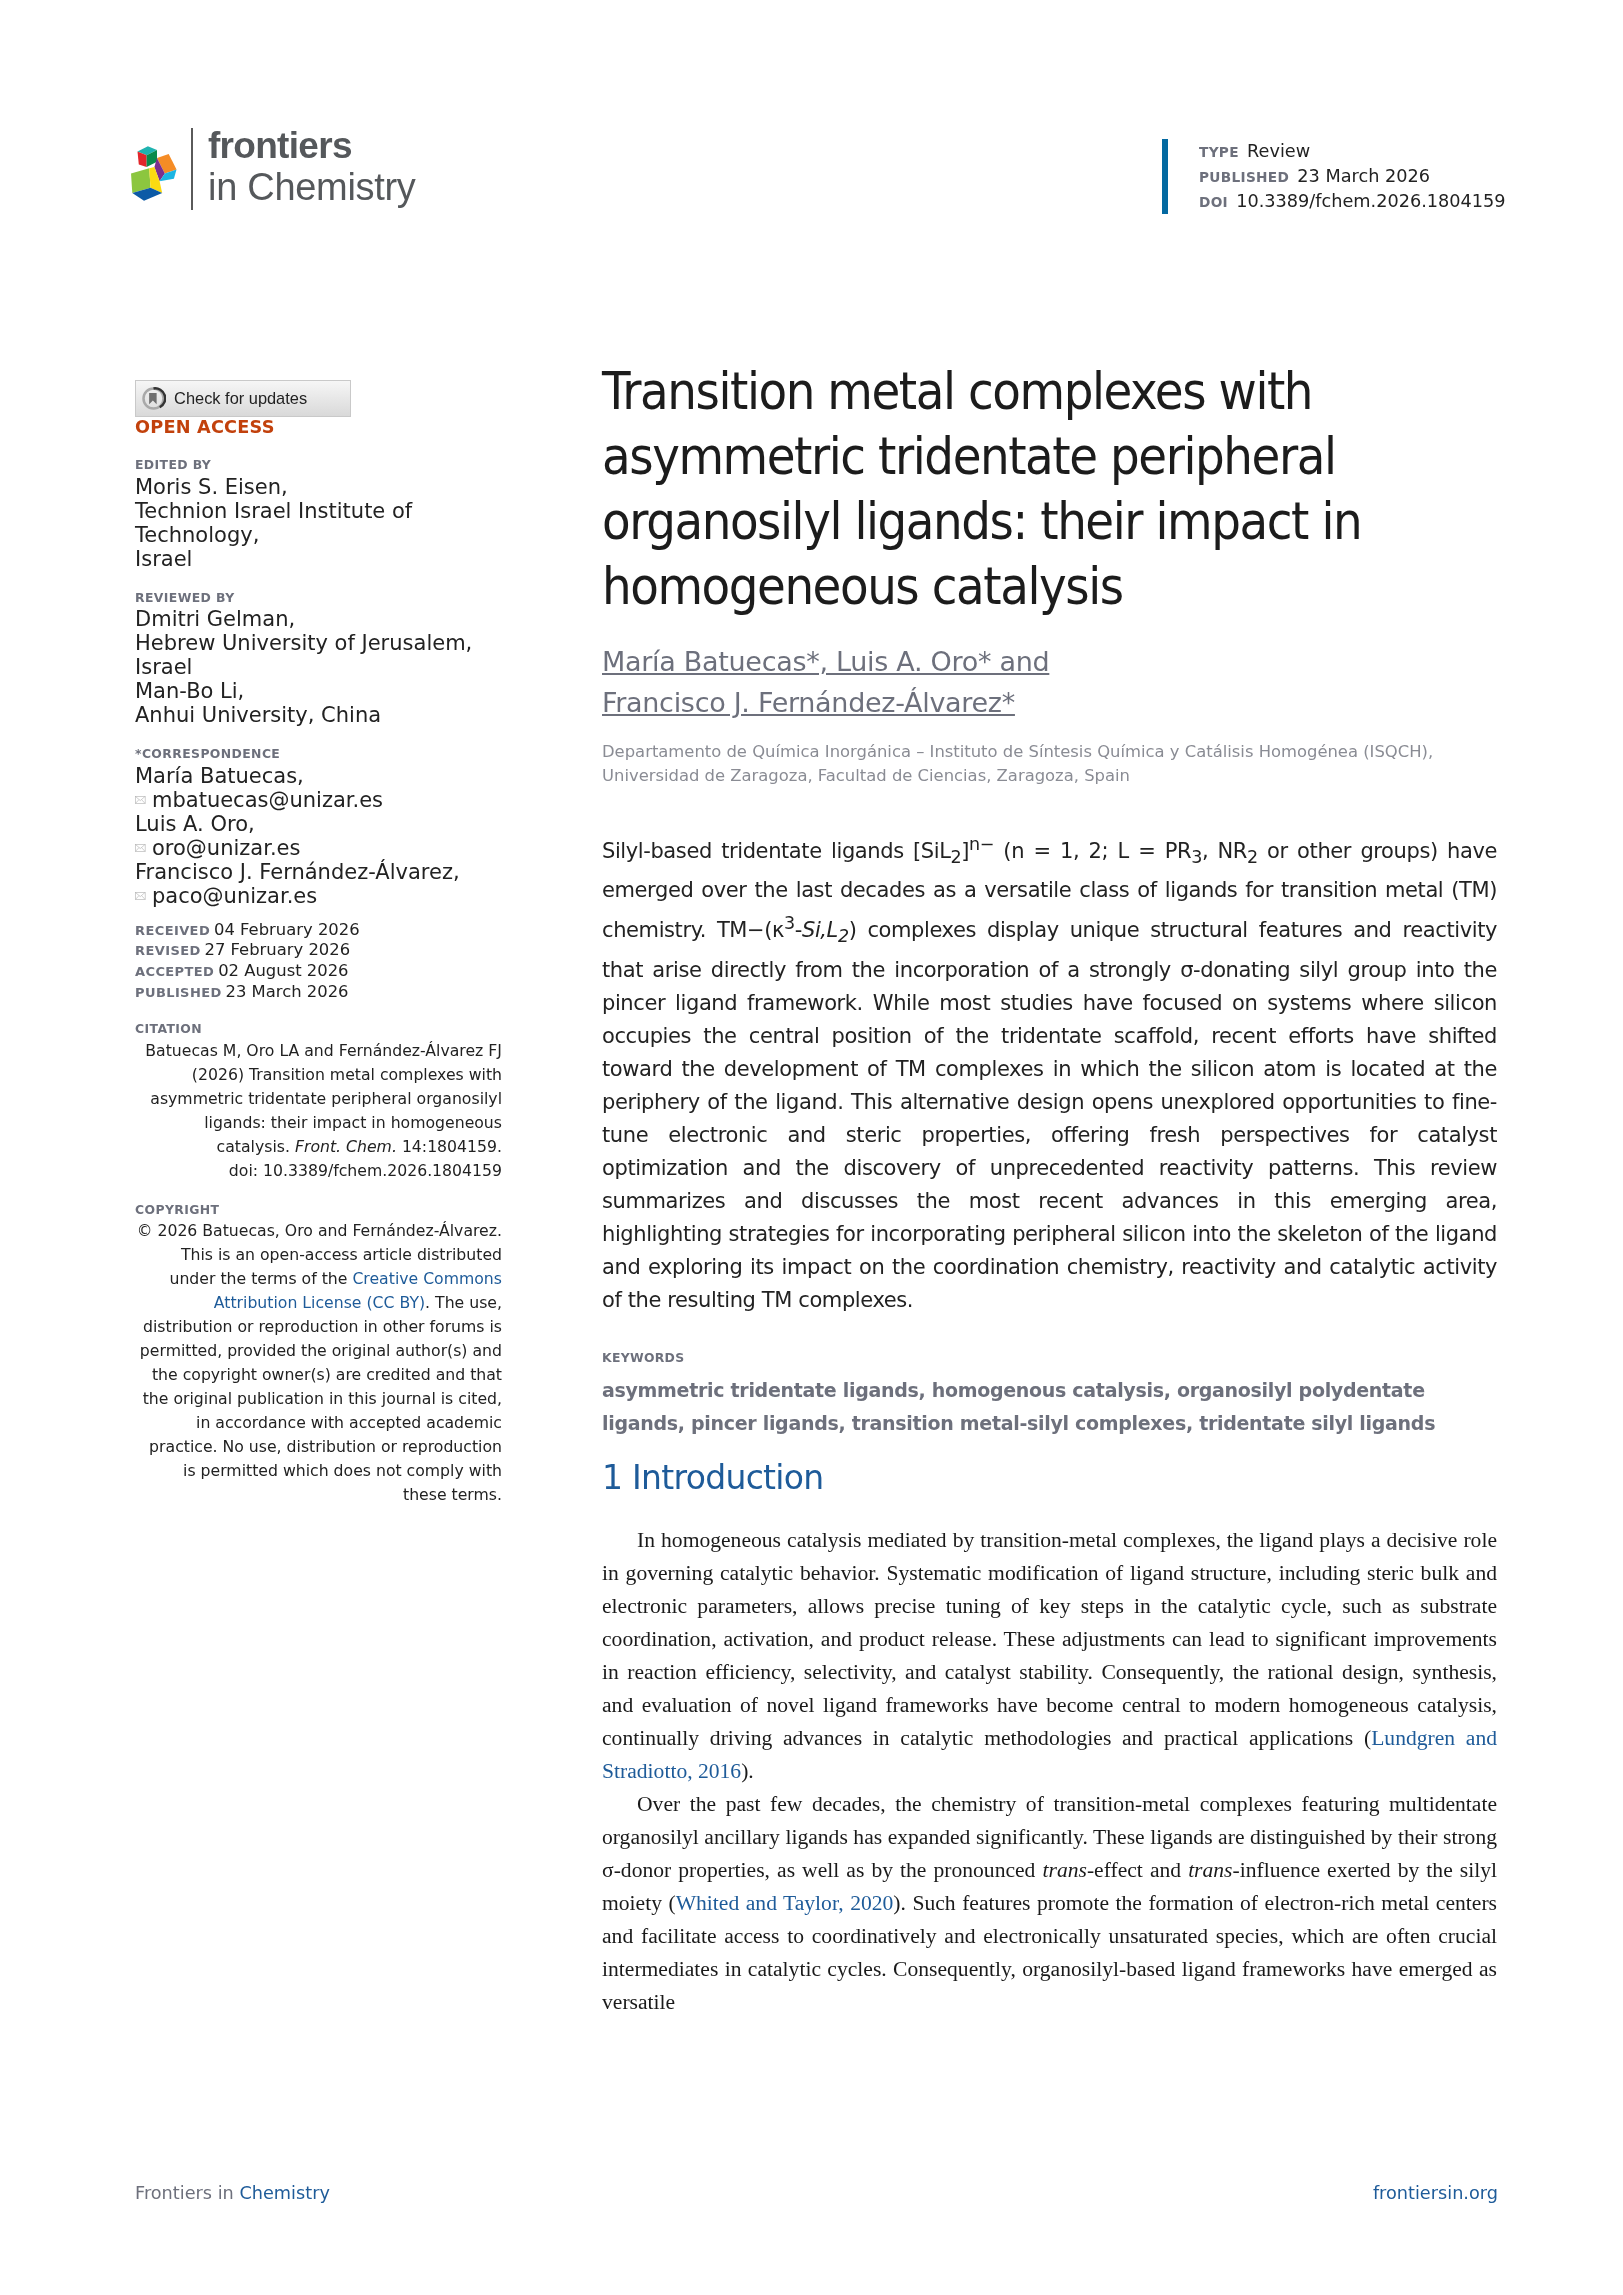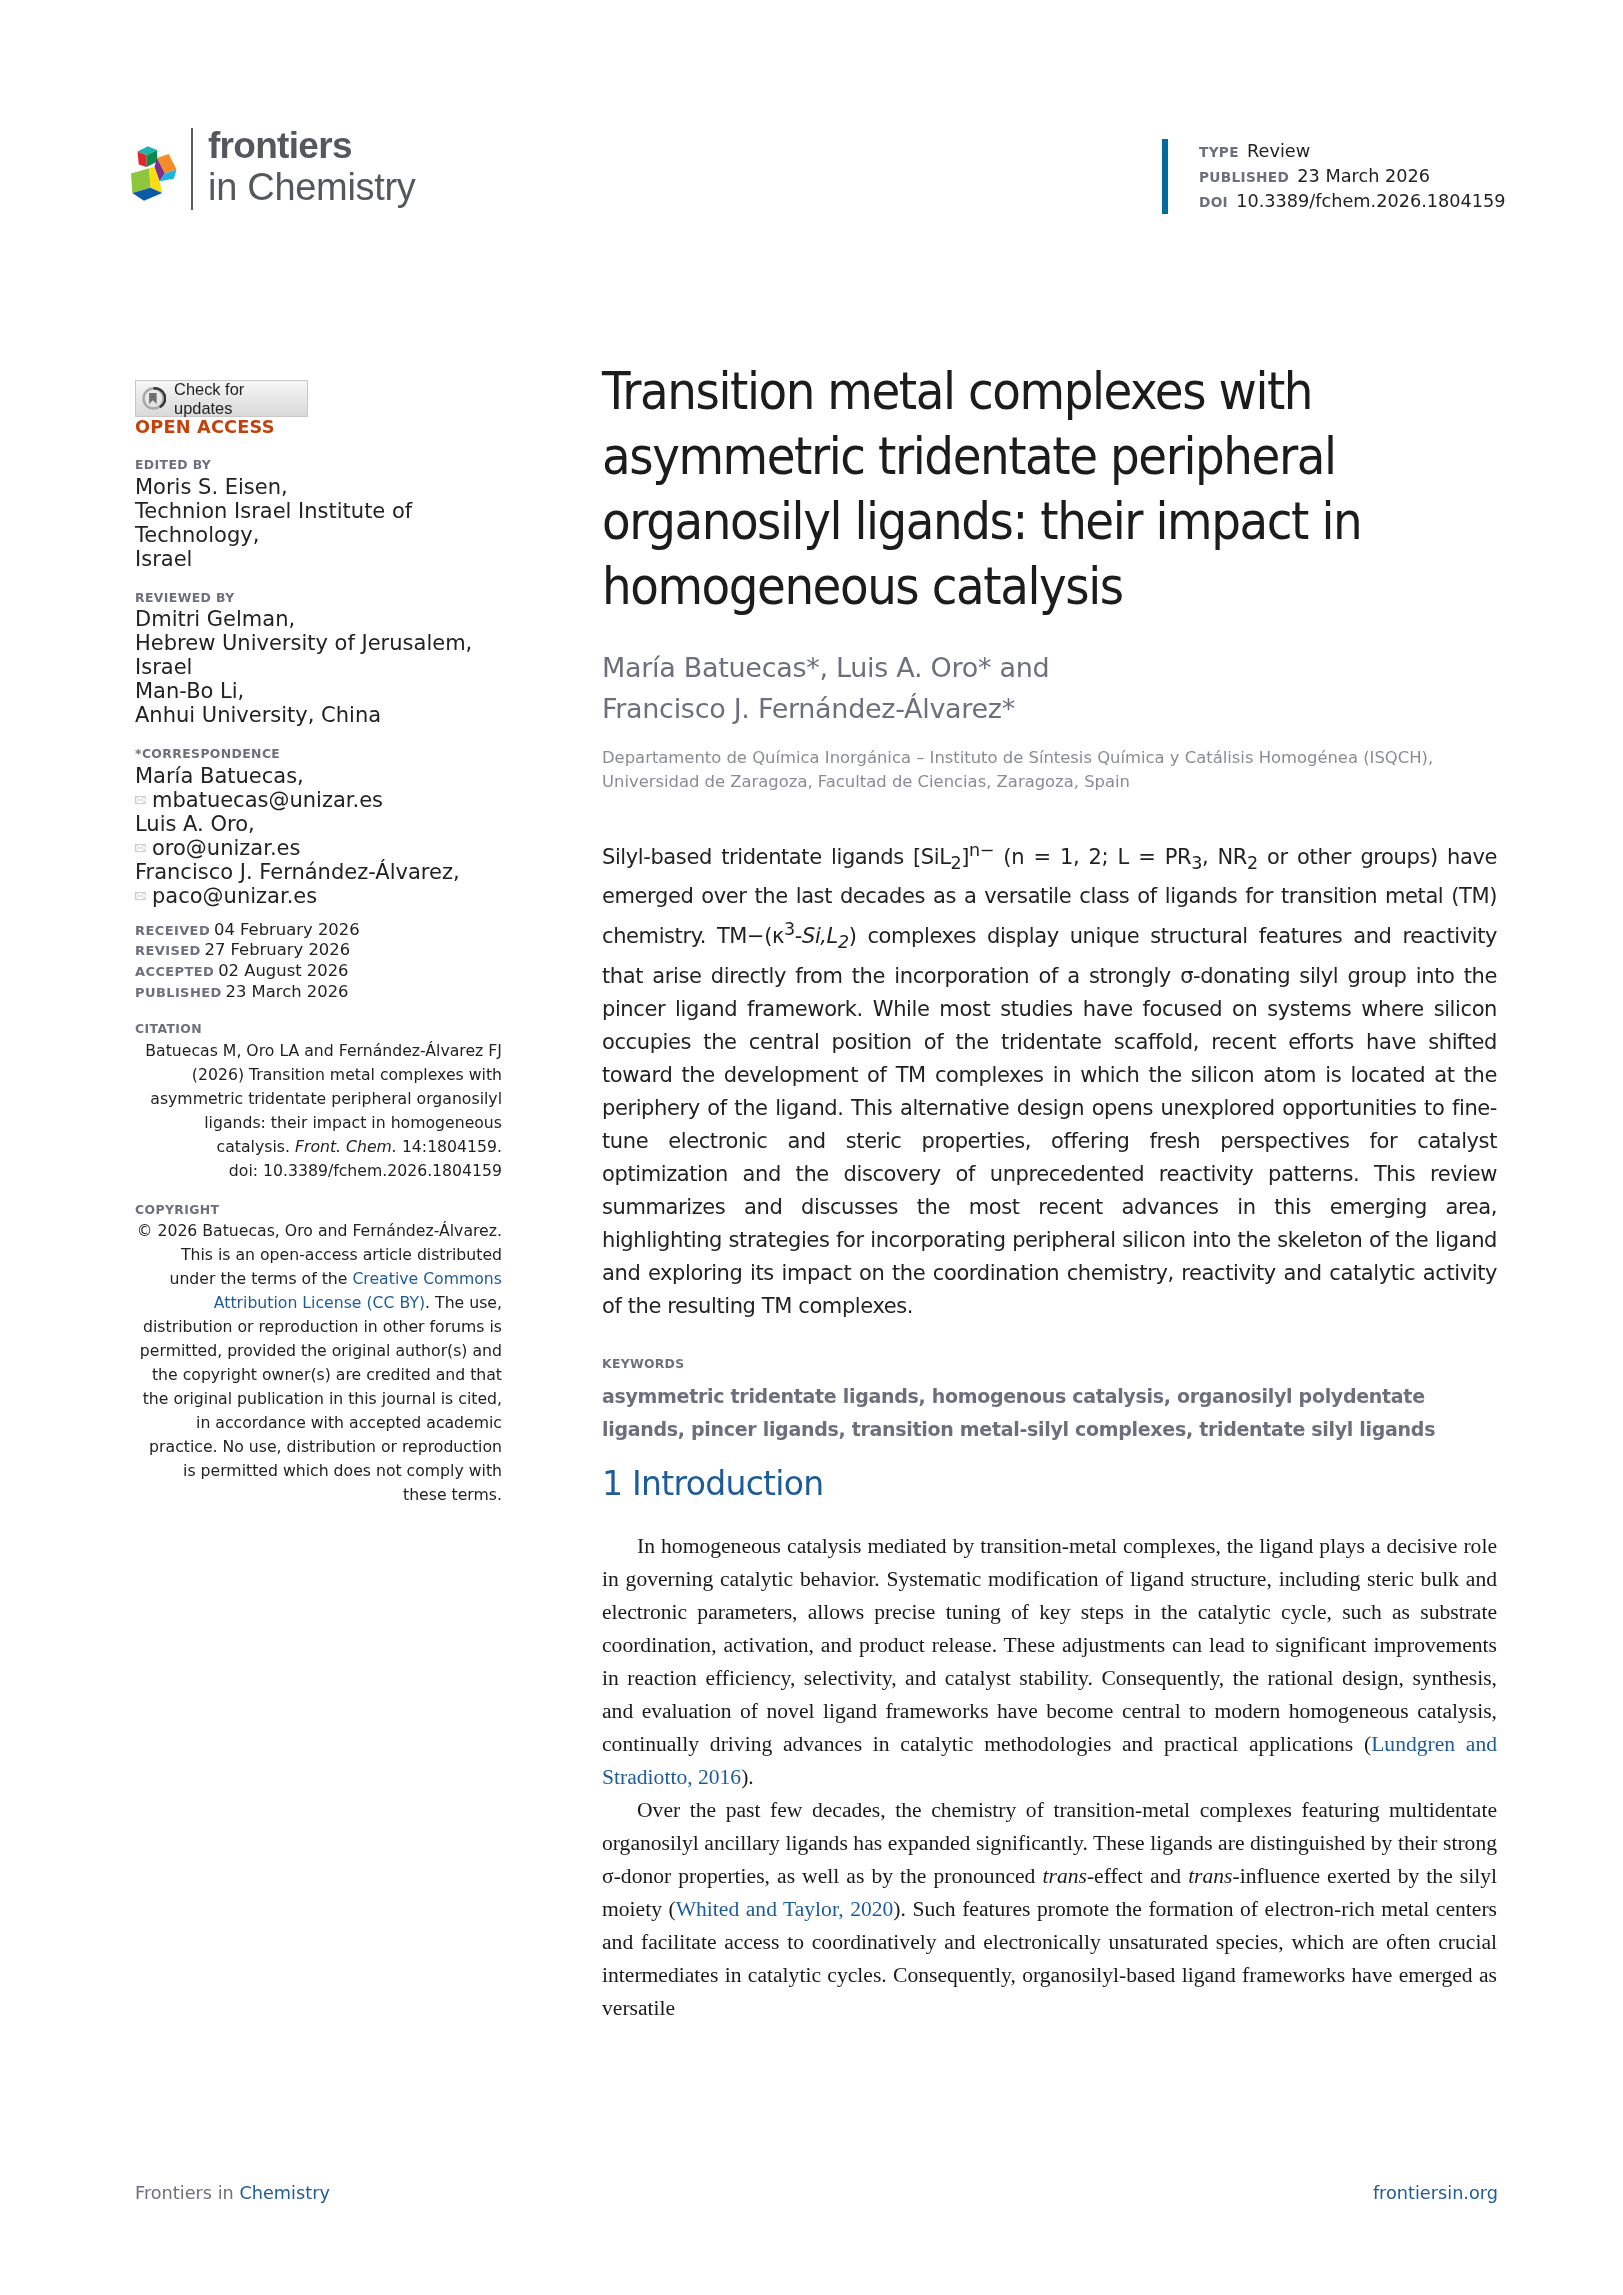--- a/index.html
+++ b/index.html
@@ -14,41 +14,41 @@
                 font-weight: bold; font-size: 37px; color: #55585b; letter-spacing: -0.7px; }
   .logo-sub { position: absolute; left: 77px; top: 38px; font-family: "Liberation Sans", sans-serif;
               font-size: 38px; color: #55585b; letter-spacing: -0.3px; }
 
   .meta-box { position: absolute; left: 1162px; top: 139px; border-left: 6px solid #0369a1; padding-left: 31px; }
   .meta-line { font-size: 17.7px; line-height: 24px; color: #222; white-space: nowrap; }
   .meta-key { font-size: 13.7px; font-weight: bold; color: #6d707c; text-transform: uppercase; letter-spacing: 0.3px; margin-right: 2.6px; }
 
   
   .sidebar { position: absolute; left: 135px; top: 380px; width: 367px; }
-  .check-btn { display: flex; align-items: center; width: 173px; height: 37px; box-sizing: border-box;
+  .check-btn { display: flex; align-items: center; width: 216px; height: 37px; box-sizing: border-box;
                border: 0.7px solid #c9c9c9; background: linear-gradient(#f6f6f6, #d9d9d9); padding-left: 5.2px; cursor: pointer; }
   .check-icon { width: 25px; height: 25px; margin-right: 7.9px; }
   .check-label { font-family: "Liberation Sans", sans-serif; font-size: 16.4px; color: #222; }
   .open-access { font-size: 17.7px; font-weight: bold; color: #c2410c; letter-spacing: 0.2px; }
   .side-section { margin-top: 17px; }
   .side-label { font-size: 12.4px; font-weight: bold; color: #6d707c; letter-spacing: 0.4px; text-transform: uppercase; line-height: 19.6px; }
   .side-text { font-size: 21px; line-height: 24px; color: #222; }
   .mail-row { display: flex; align-items: center; }
   .mail-icon { width: 10.5px; height: 7.9px; margin-right: 6.5px; }
   .date-row { font-size: 16.4px; line-height: 20px; color: #222; }
   .date-row .side-label { display: inline; margin-right: 3.9px; font-size: 13px; }
   .small-text { font-size: 15.7px; line-height: 24px; color: #222; text-align: right; }
   .link { color: #1e5b99; }
   .ital { font-style: italic; }
 
   
   .main { position: absolute; left: 602px; top: 359px; width: 895px; }
   .title { font-family: "DejaVu Sans", sans-serif; font-size: 52px; line-height: 65px; color: #1c1c1c;
            letter-spacing: -1.6px; margin: 0; font-weight: normal; transform: scaleX(0.9); transform-origin: left; width: 982px; }
-  .authors { margin-top: 28px; font-size: 27px; line-height: 41px; color: #6d707c; letter-spacing: -0.3px; }
+  .authors { margin-top: 22px; font-size: 27px; line-height: 41px; color: #6d707c; letter-spacing: -0.3px; text-decoration: underline; }
   .affil { margin-top: 17px; font-size: 16.4px; line-height: 23.6px; color: #8a8c94; }
   .abstract { margin-top: 41px; font-size: 21px; line-height: 33px; color: #222; text-align: justify; letter-spacing: -0.4px; }
   .kw-label { margin-top: 33px; font-size: 12.4px; font-weight: bold; color: #6d707c; letter-spacing: 0.3px; }
   .kw-text { margin-top: 9.2px; font-size: 19px; line-height: 33px; font-weight: bold; color: #6d707c; letter-spacing: -0.3px; }
   .section-h { margin-top: 18.3px; font-size: 33px; color: #1e5b99; font-weight: normal; letter-spacing: -0.7px; }
   .body-p { font-family: "Liberation Serif", serif; font-size: 21.6px; line-height: 33px; color: #1a1a1a;
             text-align: justify; text-indent: 35px; margin: 0; }
   .body-p.first { margin-top: 26px; }
 
   

